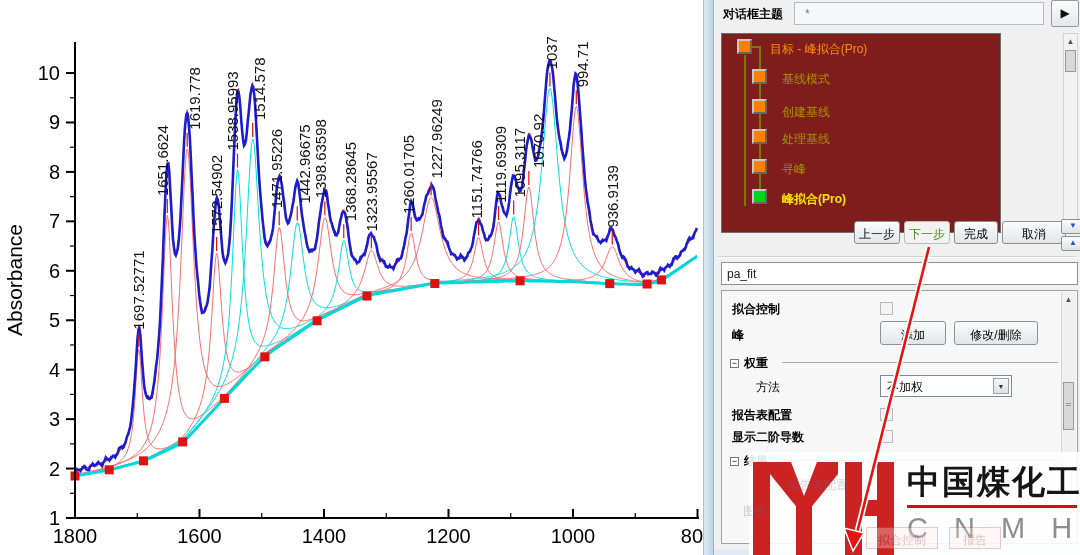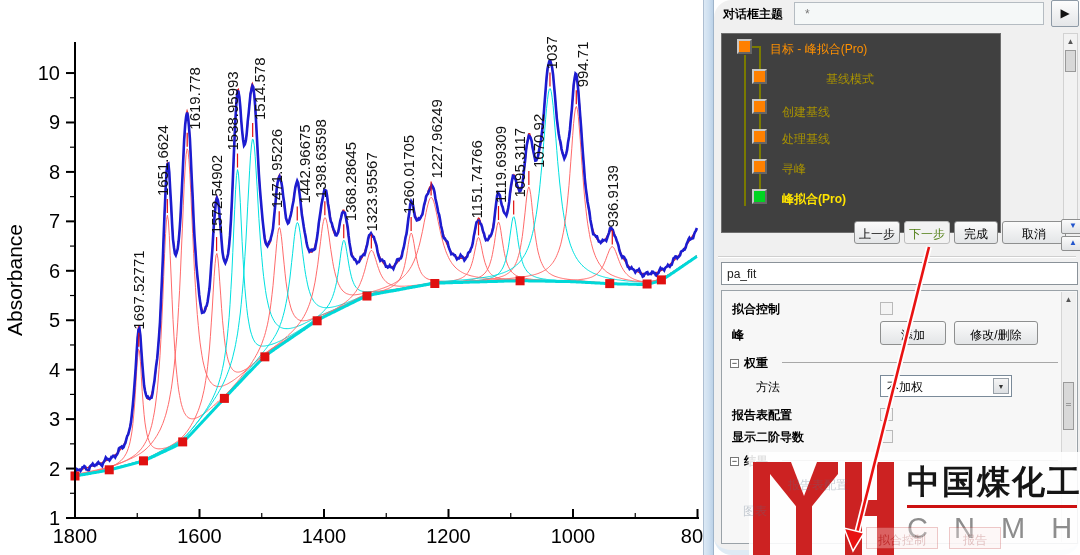--- a/index.html
+++ b/index.html
@@ -4,30 +4,30 @@
 <style>
   html,body{margin:0;padding:0;background:#fff;}
   *{box-sizing:border-box;}
   .screen{position:relative;width:1080px;height:555px;overflow:hidden;background:#fff;
           font-family:"Liberation Sans","DejaVu Sans",sans-serif;}
   .chart-area{position:absolute;left:0;top:0;width:703px;height:555px;background:#fff;}
   .win-edge{position:absolute;left:703px;top:0;width:11px;height:555px;
             background:linear-gradient(90deg,#dce9f5,#cfe0f0 50%,#bcd2e8);
             border-left:1px solid #aebfd2;border-right:1px solid #9fb4ca;}
   .dialog{position:absolute;left:714px;top:0;width:366px;height:555px;background:#f0f0f0;
-          border-bottom:5px solid #dfeaf4;font-size:12px;color:#000;border-radius:18px;}
+          border-bottom:5px solid #dfeaf4;font-size:12px;color:#000;}
   .lbl{font-weight:bold;}
   
   .theme-label{position:absolute;left:9px;top:6px;font-weight:bold;}
   .combo{position:absolute;left:80px;top:2px;width:250px;height:23px;background:#f5f8f8;
          border:1px solid #b5bcc2;color:#777;padding:4px 0 0 10px;font-size:12px;}
   .advance-btn{position:absolute;left:337px;top:0px;width:28px;height:27px;background:linear-gradient(#fdfdfd,#e4e6e8);
          border:1px solid #8e9aa6;border-radius:2px;text-align:center;padding-top:5px;font-size:12px;color:#111;}
   
-  .tree-box{position:absolute;left:7px;top:33px;width:280px;height:200px;background:#404040;
+  .tree-box{position:absolute;left:7px;top:33px;width:280px;height:200px;background:#7f1d1d;
             border:1px solid #6e6e6e;overflow:hidden;}
   .tvline{position:absolute;width:2px;background:#7a7a00;}
   .thline{position:absolute;height:2px;background:#7a7a00;}
   .tsq{position:absolute;width:15px;height:15px;border:2px solid #c8c8c8;border-right-color:#666;border-bottom-color:#666;}
   .tsq.orange{background:#ff8000;}
   .tsq.green{background:#00d422;}
   .titem{position:absolute;font-size:12px;white-space:nowrap;}
   .t-root{color:#ff9000;}
   .t-child{color:#a89200;}
   .t-active{color:#ffe400;font-weight:bold;}
@@ -211,21 +211,21 @@
     <div class="combo"><span>*</span></div>
     <div class="advance-btn"><span>▶</span></div>
 
     <div class="tree-box">
       <div class="tvline" style="left:22px;top:21px;height:151px;"></div>
       <div class="tvline" style="left:37px;top:12px;height:158px;"></div>
       <div class="thline" style="left:30px;top:12px;width:9px;"></div>
       <div class="tsq orange" style="left:15px;top:5px;"></div>
       <div class="titem t-root" style="left:48px;top:7px;">目标 - 峰拟合(Pro)</div>
       <div class="tsq orange" style="left:30px;top:35px;"></div>
-      <div class="titem t-child" style="left:60px;top:37px;margin-left:44px;">基线模式</div>
+      <div class="titem t-child" style="left:60px;top:37px;">基线模式</div>
       <div class="tsq orange" style="left:30px;top:65px;"></div>
       <div class="titem t-child" style="left:60px;top:70px;">创建基线</div>
       <div class="tsq orange" style="left:30px;top:95px;"></div>
       <div class="titem t-child" style="left:60px;top:97px;">处理基线</div>
       <div class="tsq orange" style="left:30px;top:125px;"></div>
       <div class="titem t-child" style="left:60px;top:127px;">寻峰</div>
       <div class="tsq green" style="left:30px;top:155px;"></div>
       <div class="titem t-active" style="left:60px;top:157px;">峰拟合(Pro)</div>
     </div>
     <div class="tree-scroll">

